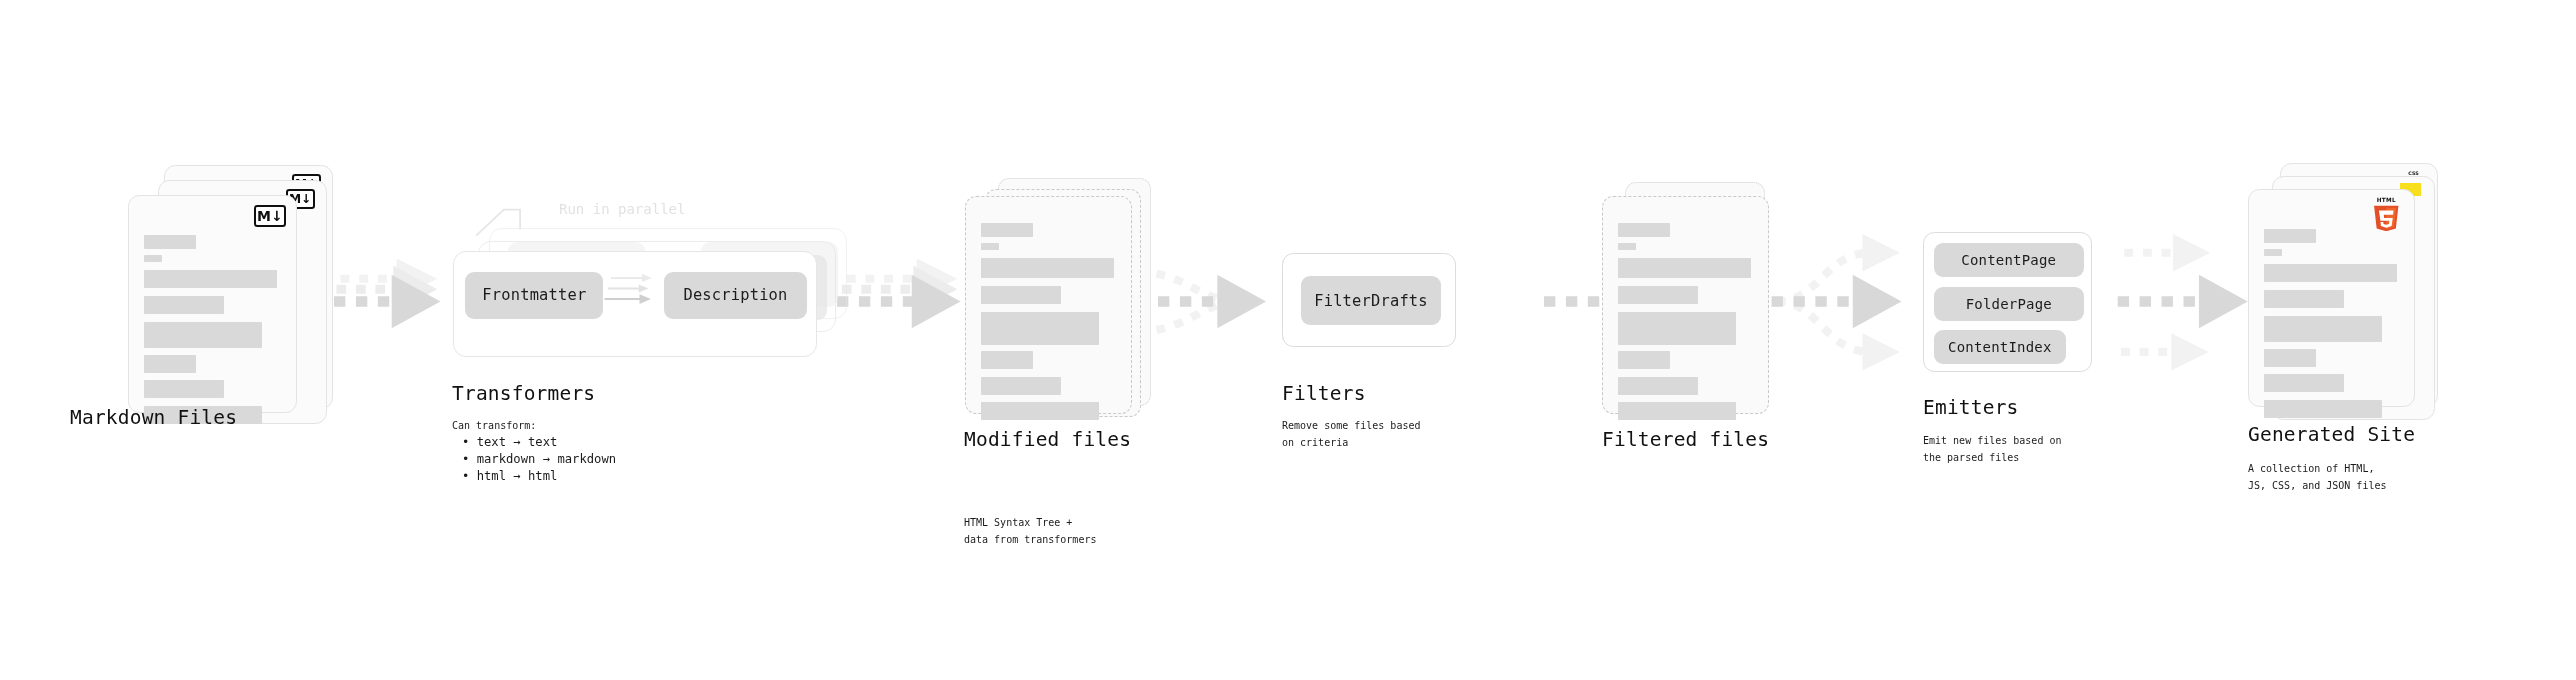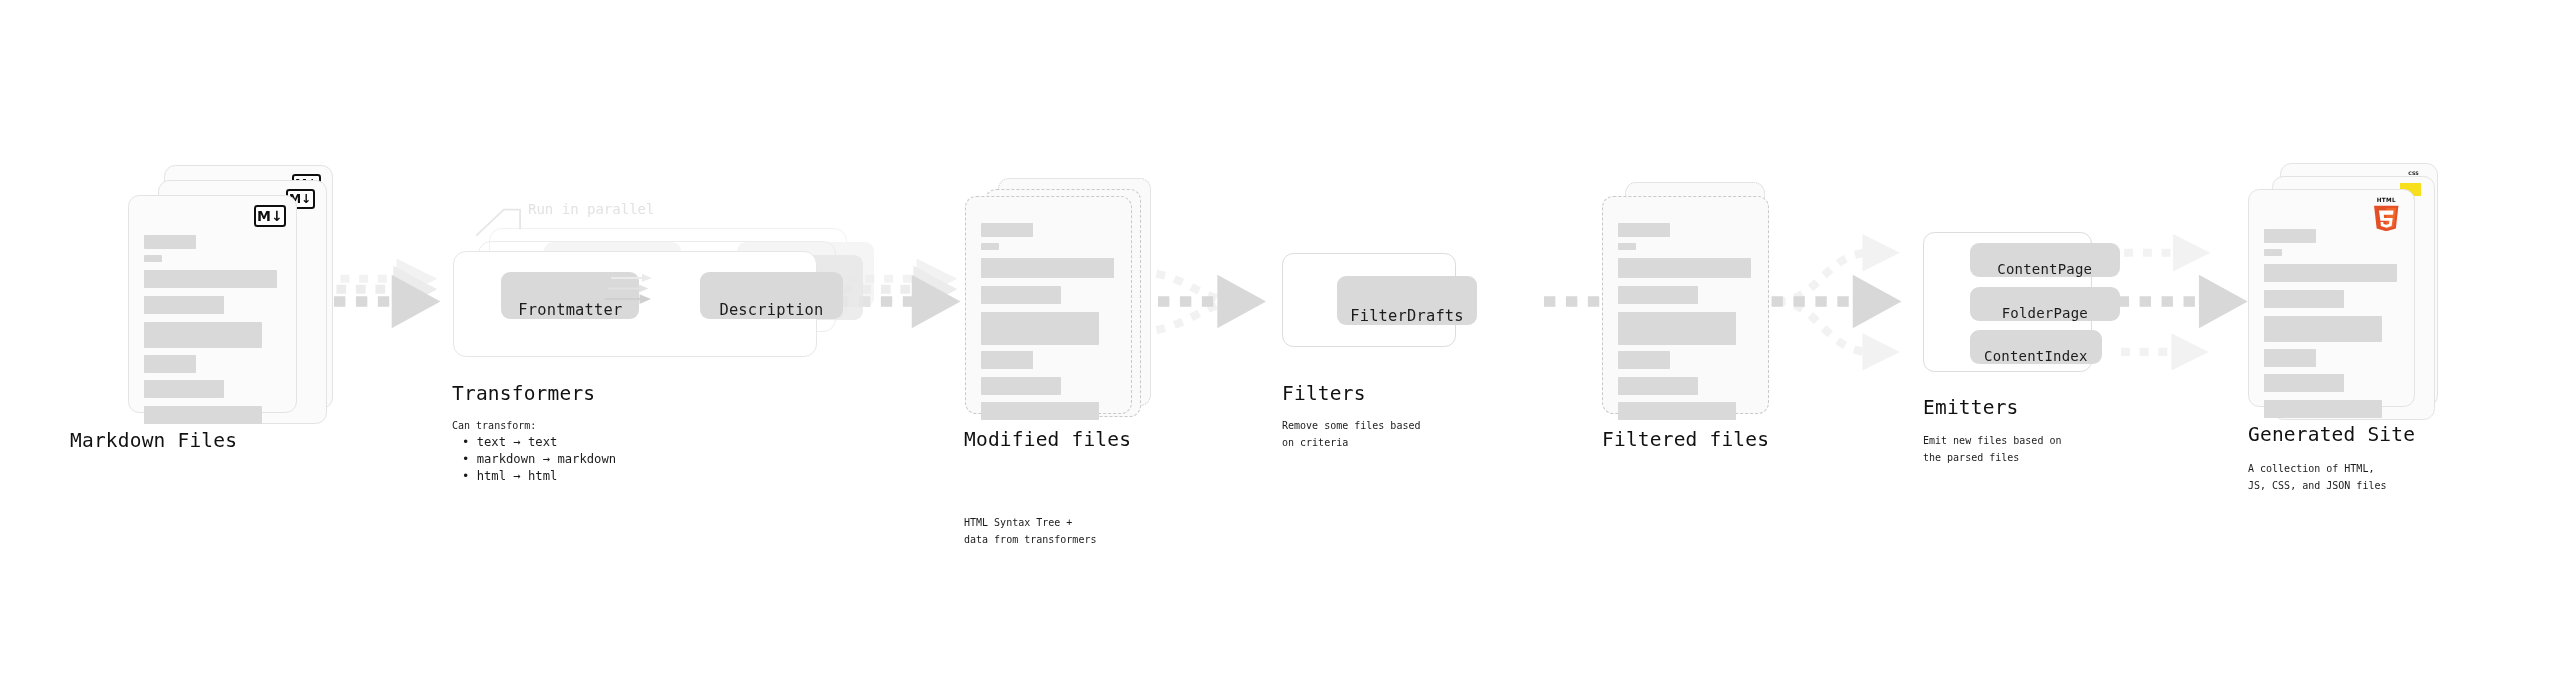--- a/index.html
+++ b/index.html
@@ -42,27 +42,26 @@
     position: absolute;
     border: 1.3px solid #e6e6e6;
     border-radius: 13px;
     background: rgba(255,255,255,0.0);
   }
   .pill {
     position: absolute;
     background: #d9d9d9;
     border-radius: 9px;
     display: flex;
-    align-items: flex-end;
+    align-items: center;
     justify-content: center;
     color: #1c1c1c;
     font-size: 15.4px;
     letter-spacing: 0.2px;
     white-space: nowrap;
-    margin-left: 36px;
   }
 
   
   .plainbox {
     position: absolute;
     border: 1.4px solid #dcdcdc;
     border-radius: 11.4px;
     background: #ffffff;
   }
 
@@ -191,21 +190,21 @@
       <div class="bar" style="left:14.6px; top:39px; width:52px; height:14px;"></div>
       <div class="bar" style="left:14.6px; top:59px; width:18px;  height:6.5px;"></div>
       <div class="bar" style="left:14.6px; top:74px; width:133px;height:18px;"></div>
       <div class="bar" style="left:14.6px; top:100px;width:80px; height:18px;"></div>
       <div class="bar" style="left:14.6px; top:126px;width:118px;height:26px;"></div>
       <div class="bar" style="left:14.6px; top:159px;width:52px; height:18px;"></div>
       <div class="bar" style="left:14.6px; top:184px;width:80px; height:18px;"></div>
       <div class="bar" style="left:14.6px; top:210px;width:118px;height:18px;"></div>
     </div>
 
-    <div class="title" style="left:62px; top:429px;padding-left:8px;">Markdown Files</div>
+    <div class="title" style="left:62px; top:406px;padding-left:8px;">Markdown Files</div>
   </div>
 
   <div class="node">
 
     <div class="stackbox" style="left:489px; top:228px; width:358px; height:91px; opacity:0.55;">
       <div class="pill" style="left:18px; top:13px; width:137px; height:65px; background:#ededed; color:transparent;">Frontmatter</div>
       <div class="pill" style="left:211px; top:13px; width:137px; height:65px; background:#ededed; color:transparent;">Description</div>
     </div>
 
     <div class="stackbox" style="left:478px; top:241px; width:358px; height:91px; opacity:0.75;">
@@ -226,21 +225,21 @@
       <g>
         <path d="M 752 342 L 793 342" stroke="#eaeaea" stroke-width="2.5" fill="none"></path>
         <polygon points="790,337 802,342 790,347" fill="#eaeaea"></polygon>
         <path d="M 748 355 L 789 355" stroke="#e2e2e2" stroke-width="2.5" fill="none"></path>
         <polygon points="786,350 798,355 786,360" fill="#e2e2e2"></polygon>
         <path d="M 744 368 L 790 368" stroke="#cfcfcf" stroke-width="2.5" fill="none"></path>
         <polygon points="787,362 801,368 787,374" fill="#cfcfcf"></polygon>
       </g>
     </svg>
 
-    <div class="annot" style="left:528px; top:201px;">Run in parallel</div>
+    <div class="annot" style="left:559px; top:201px;">Run in parallel</div>
 
     <div class="title" style="left:452px; top:382px;">Transformers</div>
 
     <div class="subtitle" style="left:452px; top:417px;">Can transform:</div>
 
     <div class="bullets" style="left:462px; top:434px;">
       <div>• text → text</div>
       <div>• markdown → markdown</div>
       <div>• html → html</div>
     </div>

